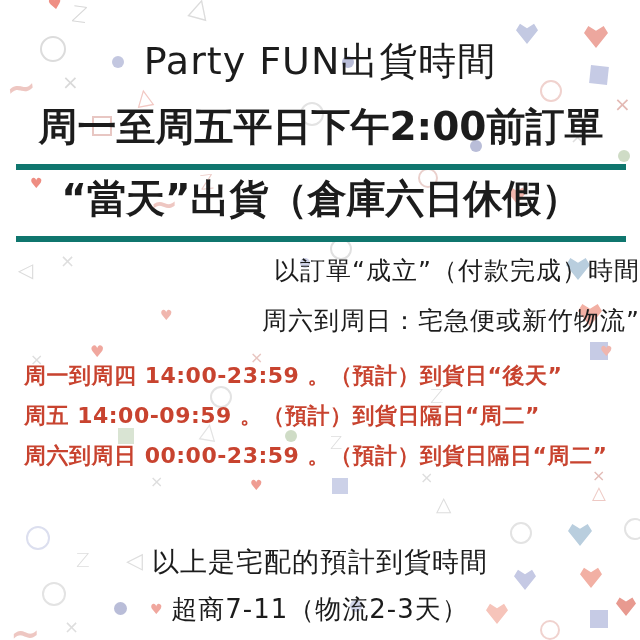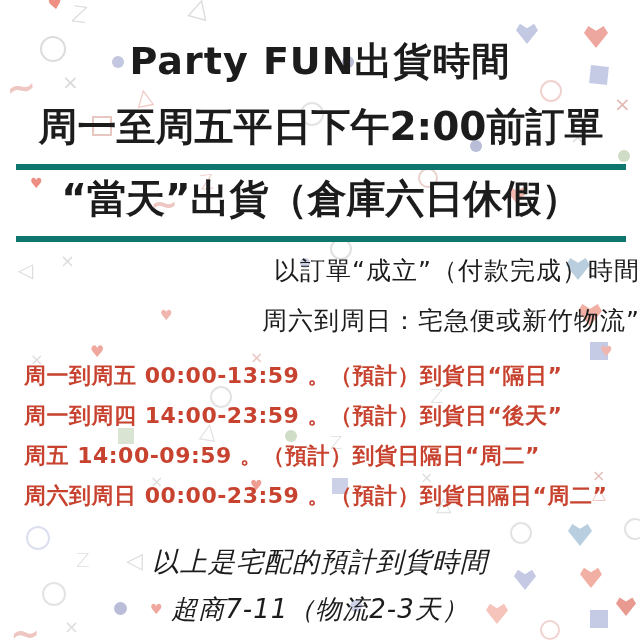--- a/index.html
+++ b/index.html
@@ -22,21 +22,21 @@
   .decor.circle{border-radius:50%;background:transparent;}
   .decor.dot{border-radius:50%;}
   .decor.square{}
   .decor.square-o{background:transparent;}
   .decor.gem{clip-path:polygon(50% 100%, 0% 38%, 18% 8%, 50% 28%, 82% 8%, 100% 38%);}
   .decor.glyph{font-weight:400;}
   
   .text-layer{position:absolute;inset:0;z-index:1;}
   .poster-title{
     position:absolute;top:36px;left:0;right:0;
-    text-align:center;font-size:38px;font-weight:700;letter-spacing:1px;
+    text-align:center;font-size:38px;font-weight:400;letter-spacing:1px;
   }
   .headline{
     position:absolute;left:16px;right:14px;text-align:center;
     font-size:39px;font-weight:600;letter-spacing:0px;
     border-bottom:6px solid #0f766e;padding-bottom:10px;white-space:nowrap;
   }
   .headline.line1{top:100px;}
   .headline.line2{top:172px;}
   .note{
     position:absolute;left:0;right:0;text-align:right;
@@ -47,21 +47,21 @@
   #schedule{
     position:absolute;top:358px;left:24px;right:6px;
     color:var(--red);
   }
   .schedule-row{
     font-size:22px;font-weight:600;letter-spacing:0.5px;
     height:40px;line-height:36px;white-space:nowrap;
   }
   .footer-line{
     position:absolute;left:0;right:0;text-align:center;
-    font-size:27px;font-weight:500;letter-spacing:1px;white-space:nowrap;font-style:italic;
+    font-size:27px;font-weight:500;letter-spacing:1px;white-space:nowrap;
   }
   .footer-line.f1{top:544px;}
   .footer-line.f2{top:592px;font-size:26px;}
 </style>
 </head>
 <body>
 
 <div class="canvas">
 
   <div id="decor-layer">
@@ -140,21 +140,20 @@
 
     <div class="headline line1">周一至周五平日下午2:00前訂單</div>
 
     <div class="headline line2">“當天”出貨（倉庫六日休假）</div>
 
     <div class="note n1">以訂單“成立”（付款完成）時間</div>
 
     <div class="note n2">周六到周日：宅急便或新竹物流”</div>
 
     <div id="schedule">
-        <div class="schedule-row">周一到周五 00:00-13:59 。（預計）到貨日“隔日”</div>
         <div class="schedule-row">周一到周四 14:00-23:59 。（預計）到貨日“後天”</div>
         <div class="schedule-row">周五 14:00-09:59 。（預計）到貨日隔日“周二”</div>
         <div class="schedule-row">周六到周日 00:00-23:59 。（預計）到貨日隔日“周二”</div>
       </div>
 
     <div class="footer-line f1">以上是宅配的預計到貨時間</div>
 
     <div class="footer-line f2">超商7-11（物流2-3天）</div>
 
   </div>

